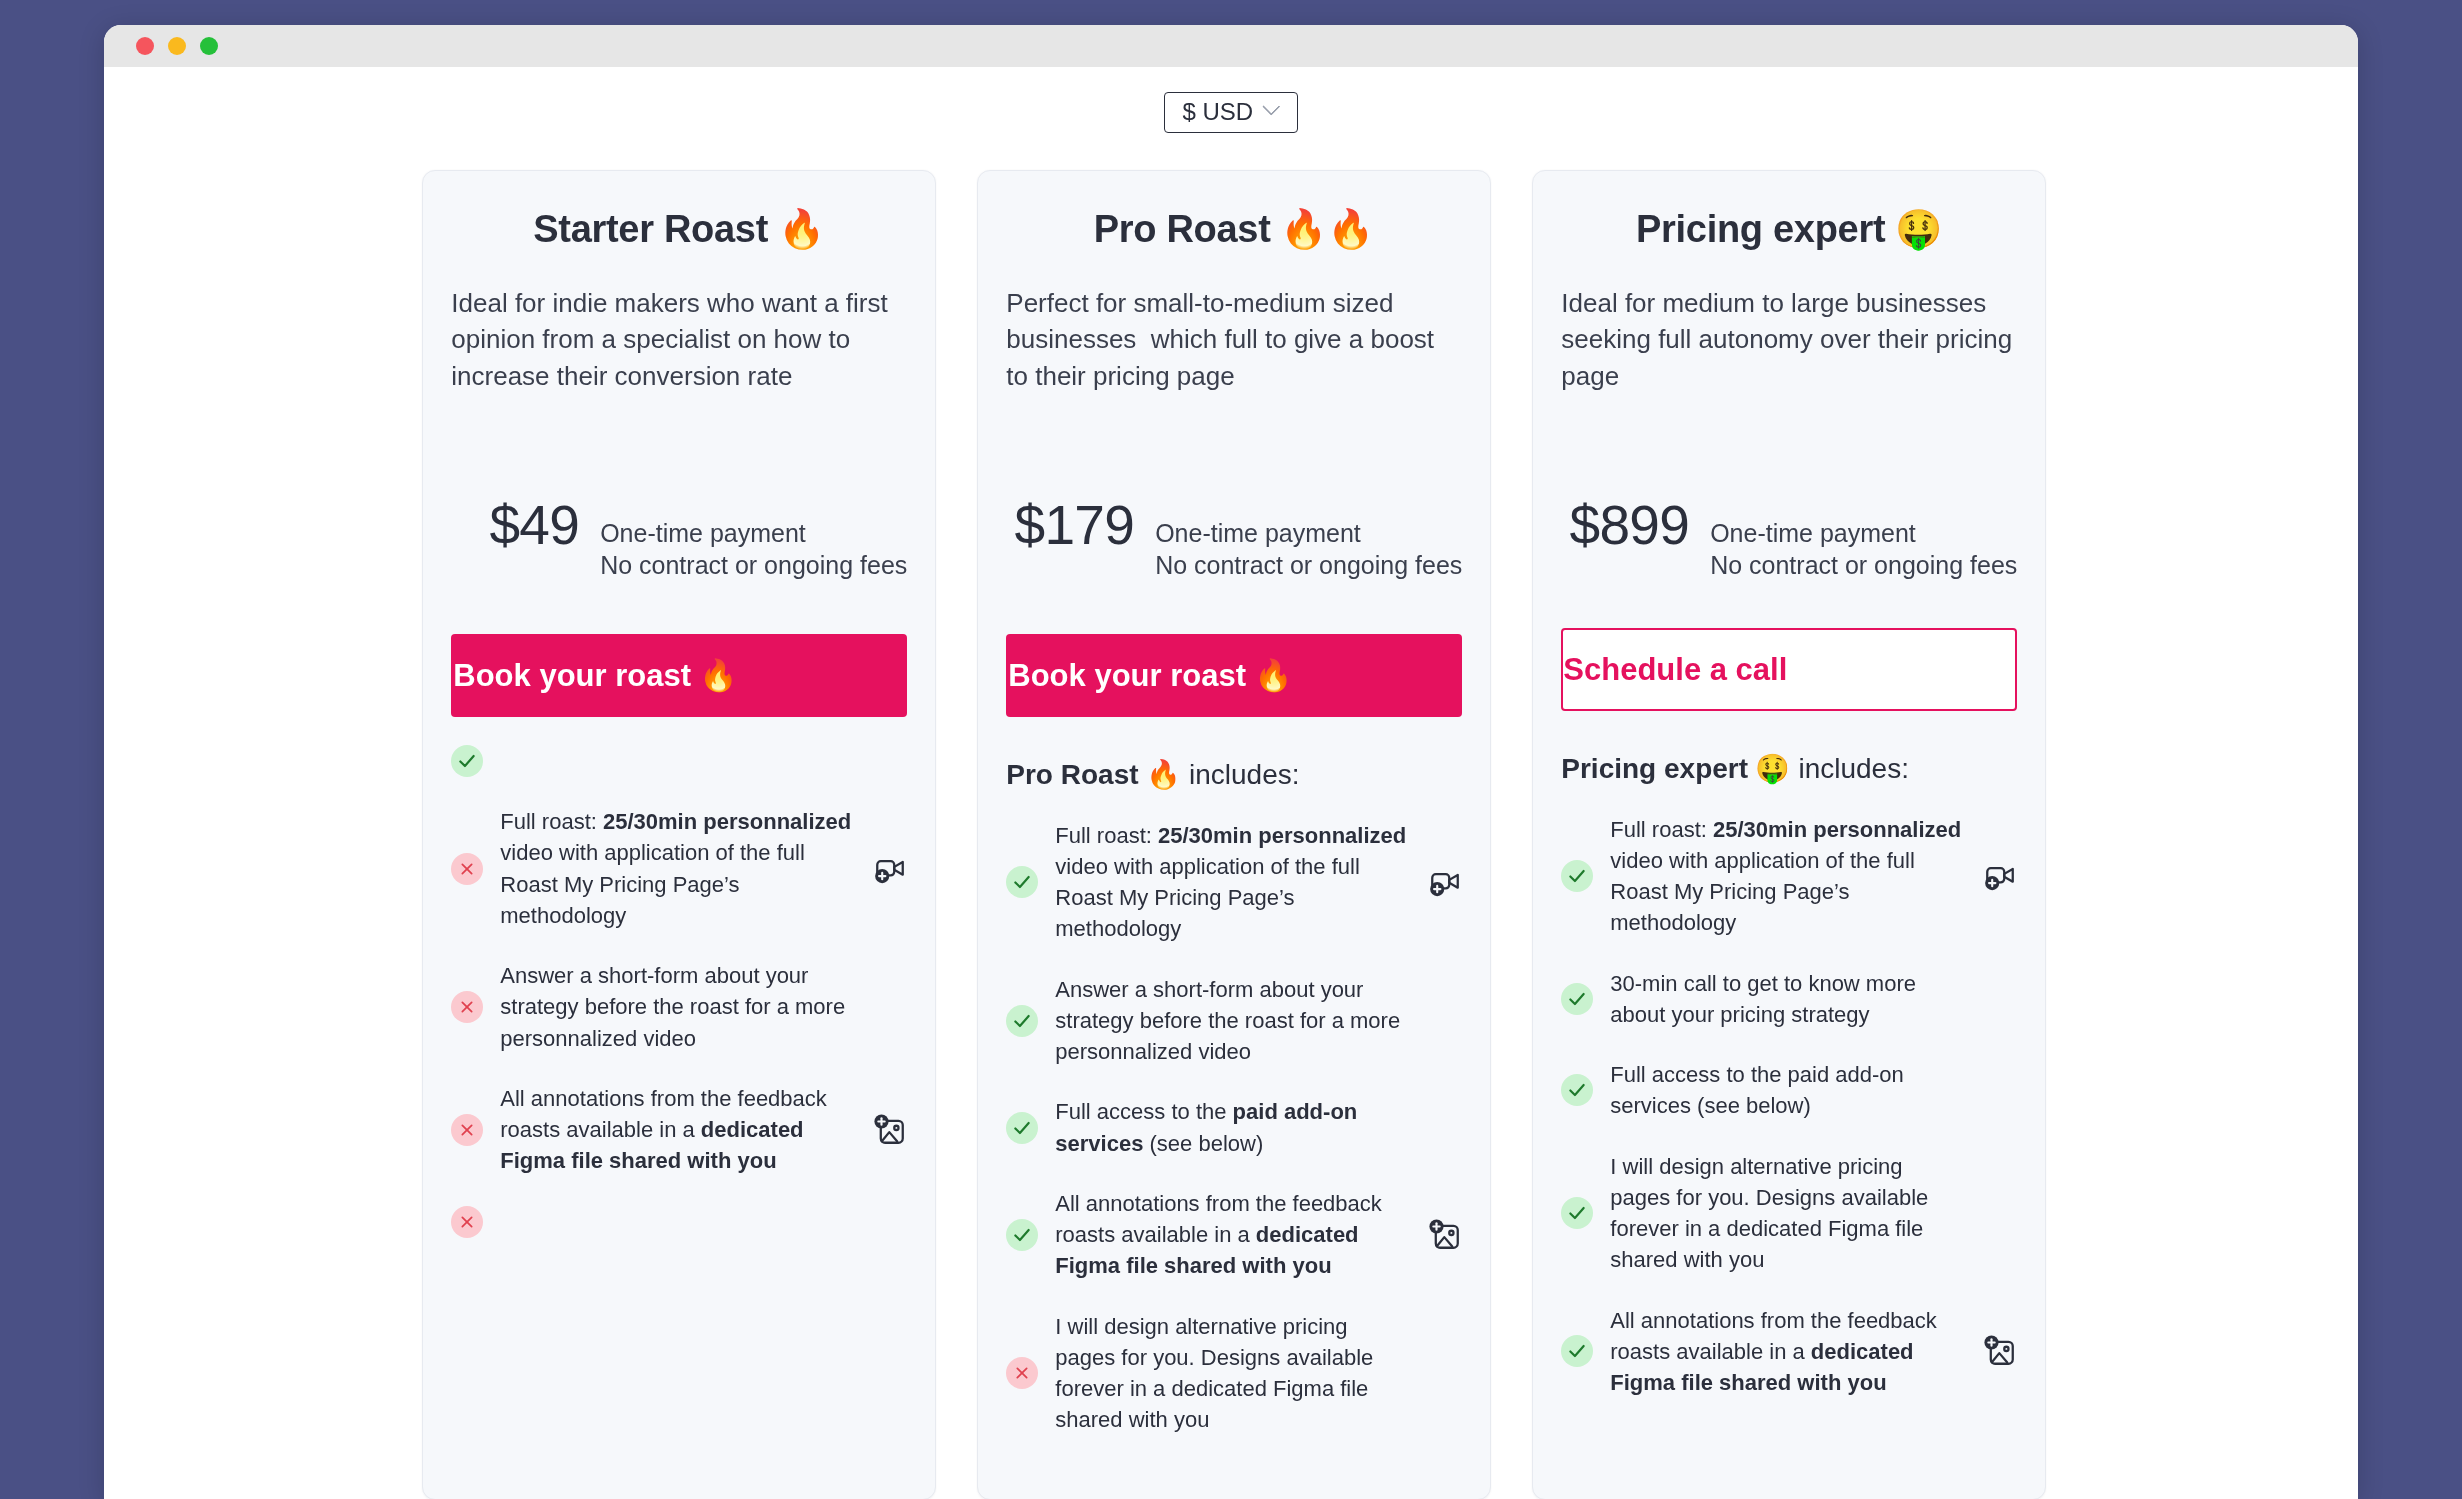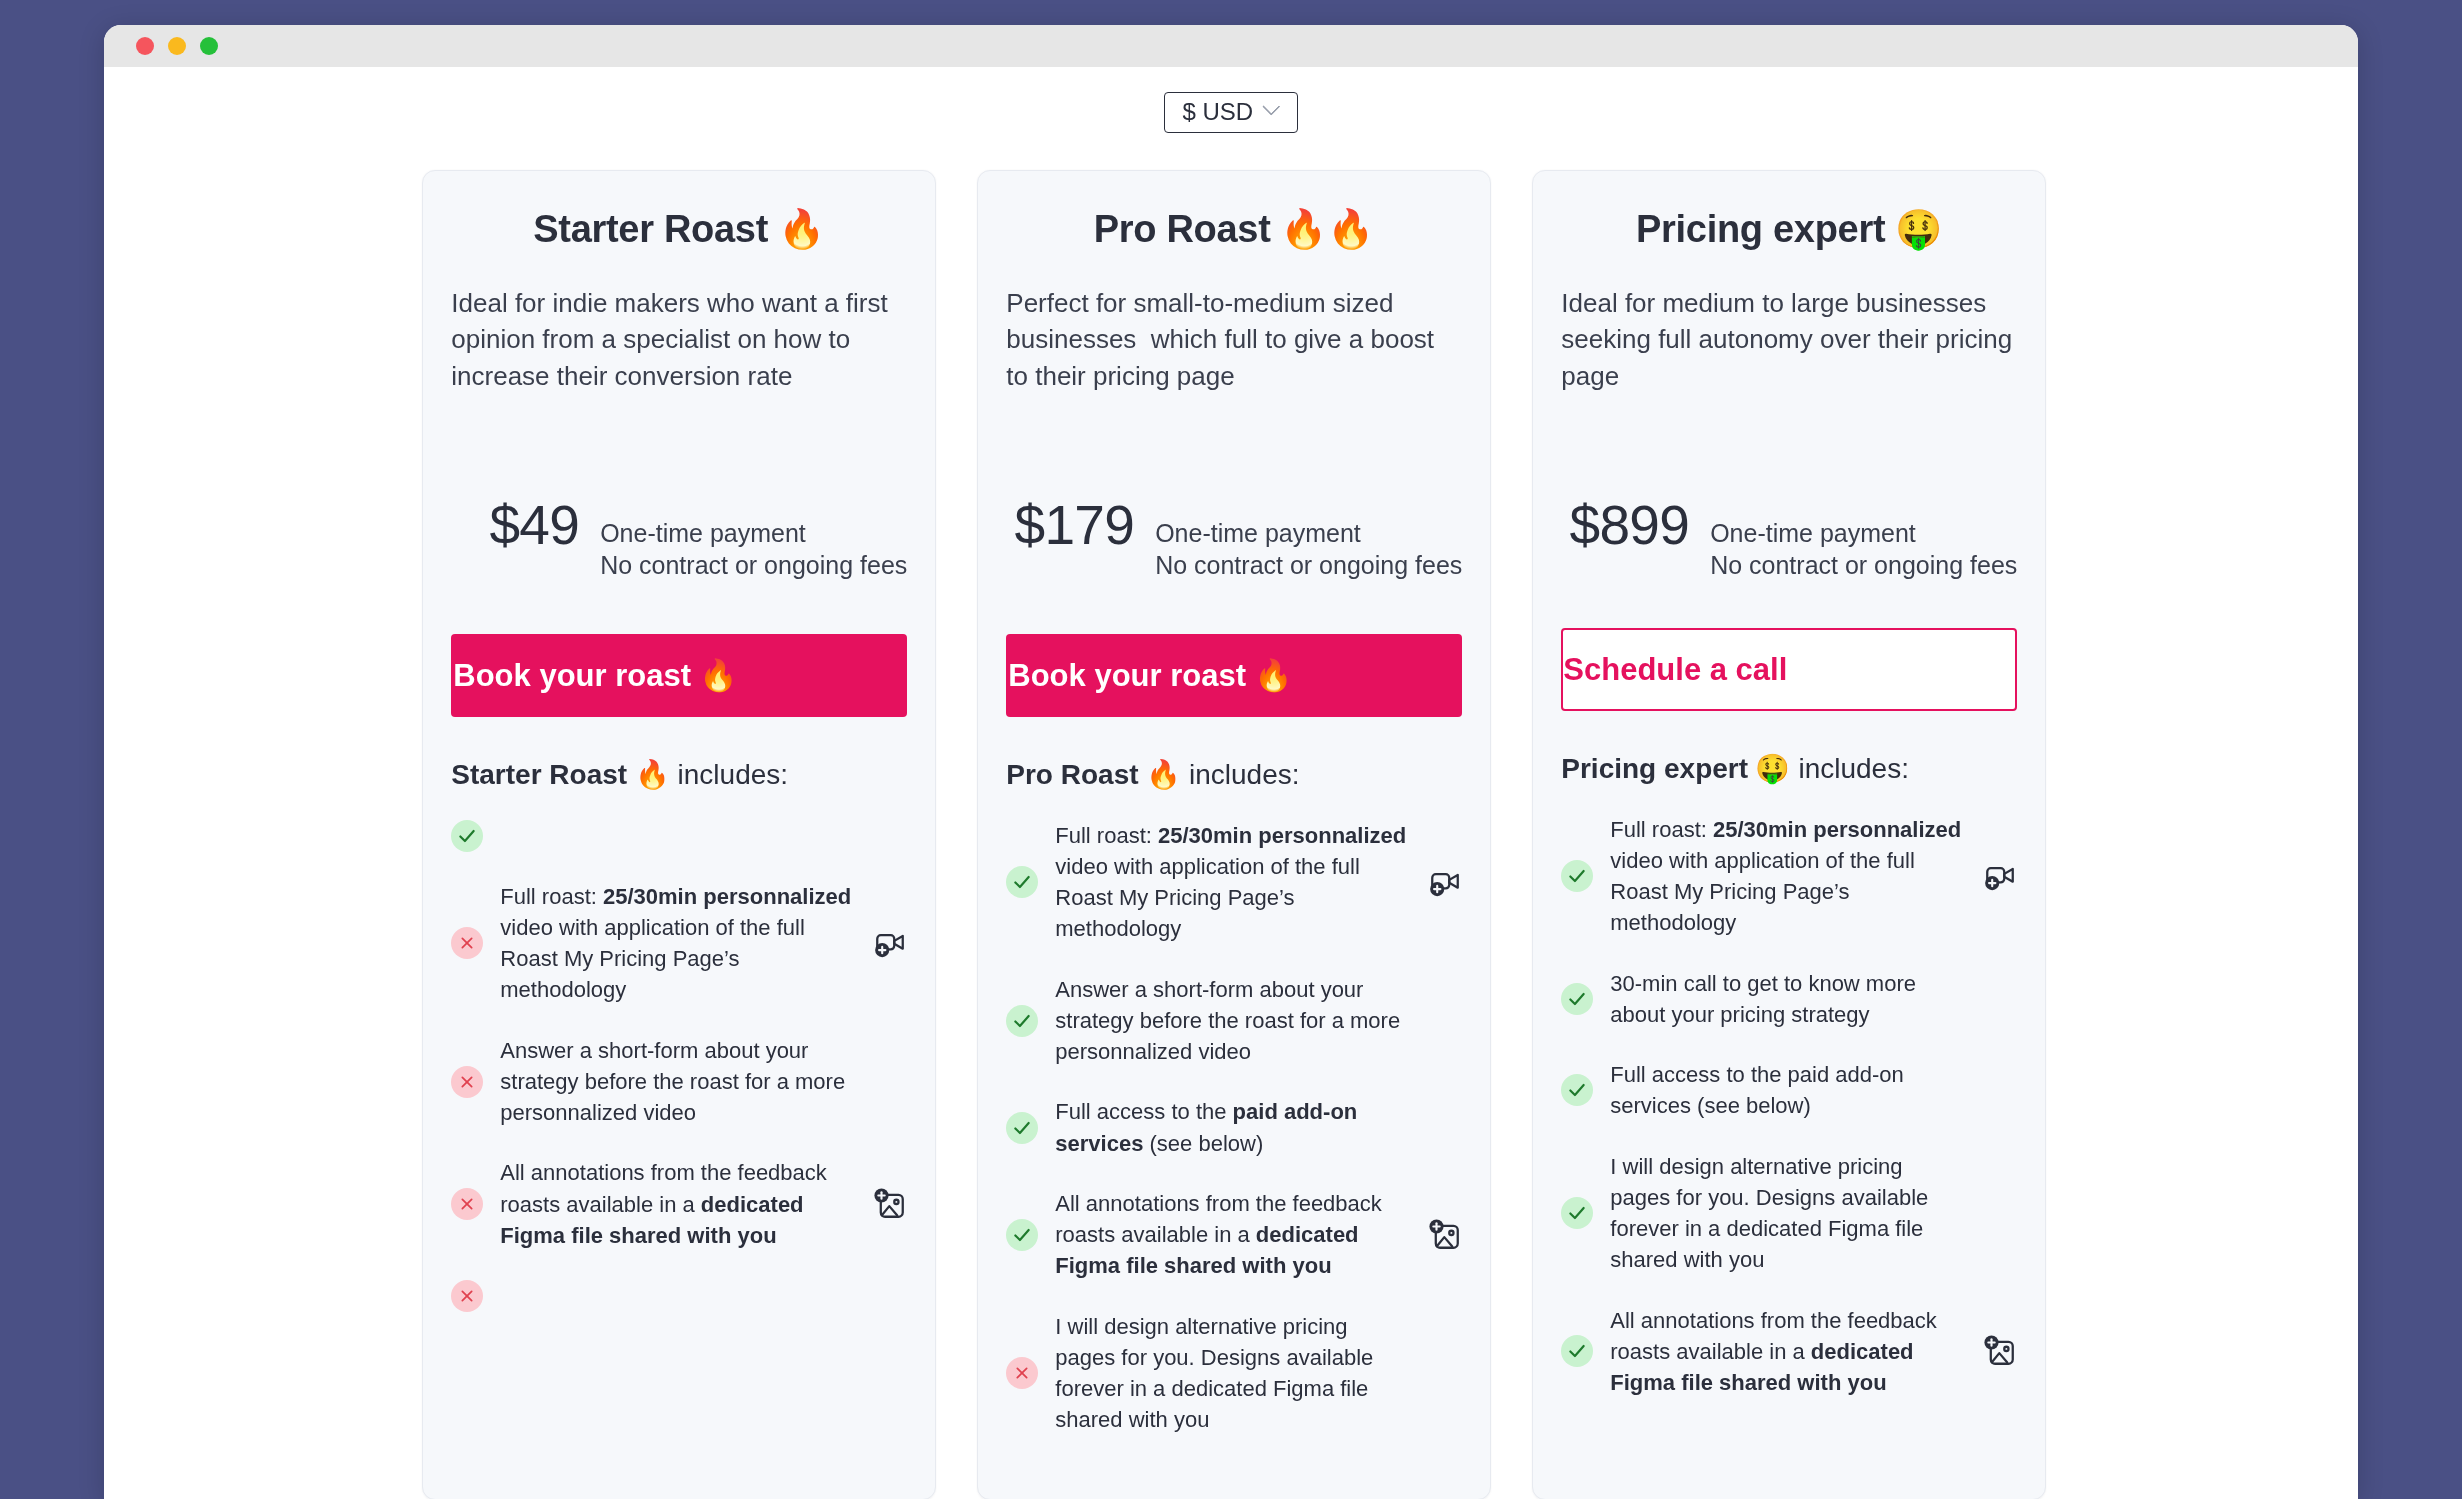--- a/index.html
+++ b/index.html
@@ -257,21 +257,20 @@
     <div class="cards" id="cards-container">
         <div class="card card--tall">
           <div class="card-title">Starter Roast 🔥</div>
           <div class="card-desc">Ideal for indie makers who want a first opinion from a specialist on how to increase their conversion rate</div>
           <div class="price-row">
             <div class="price-amount">$49</div>
             <div class="price-note">One-time payment
 No contract or ongoing fees</div>
           </div>
           <button class="cta-button cta-filled">Book your roast 🔥</button>
-          <div class="includes-title"><b>Starter Roast 🔥</b><span class="light"> includes:</span></div>
           <ul class="feature-list">
             <li class="feature">
               <span class="feature-status status-yes">
                 <svg width="20" height="20" viewBox="0 0 24 24" fill="none" stroke="#1e7a2c" stroke-width="2.6" stroke-linecap="round" stroke-linejoin="round">
                   <polyline points="4,12.5 9.5,18 20,6"></polyline>
                 </svg>
               </span>
             </li>
             <li class="feature">
               <span class="feature-status status-no">

